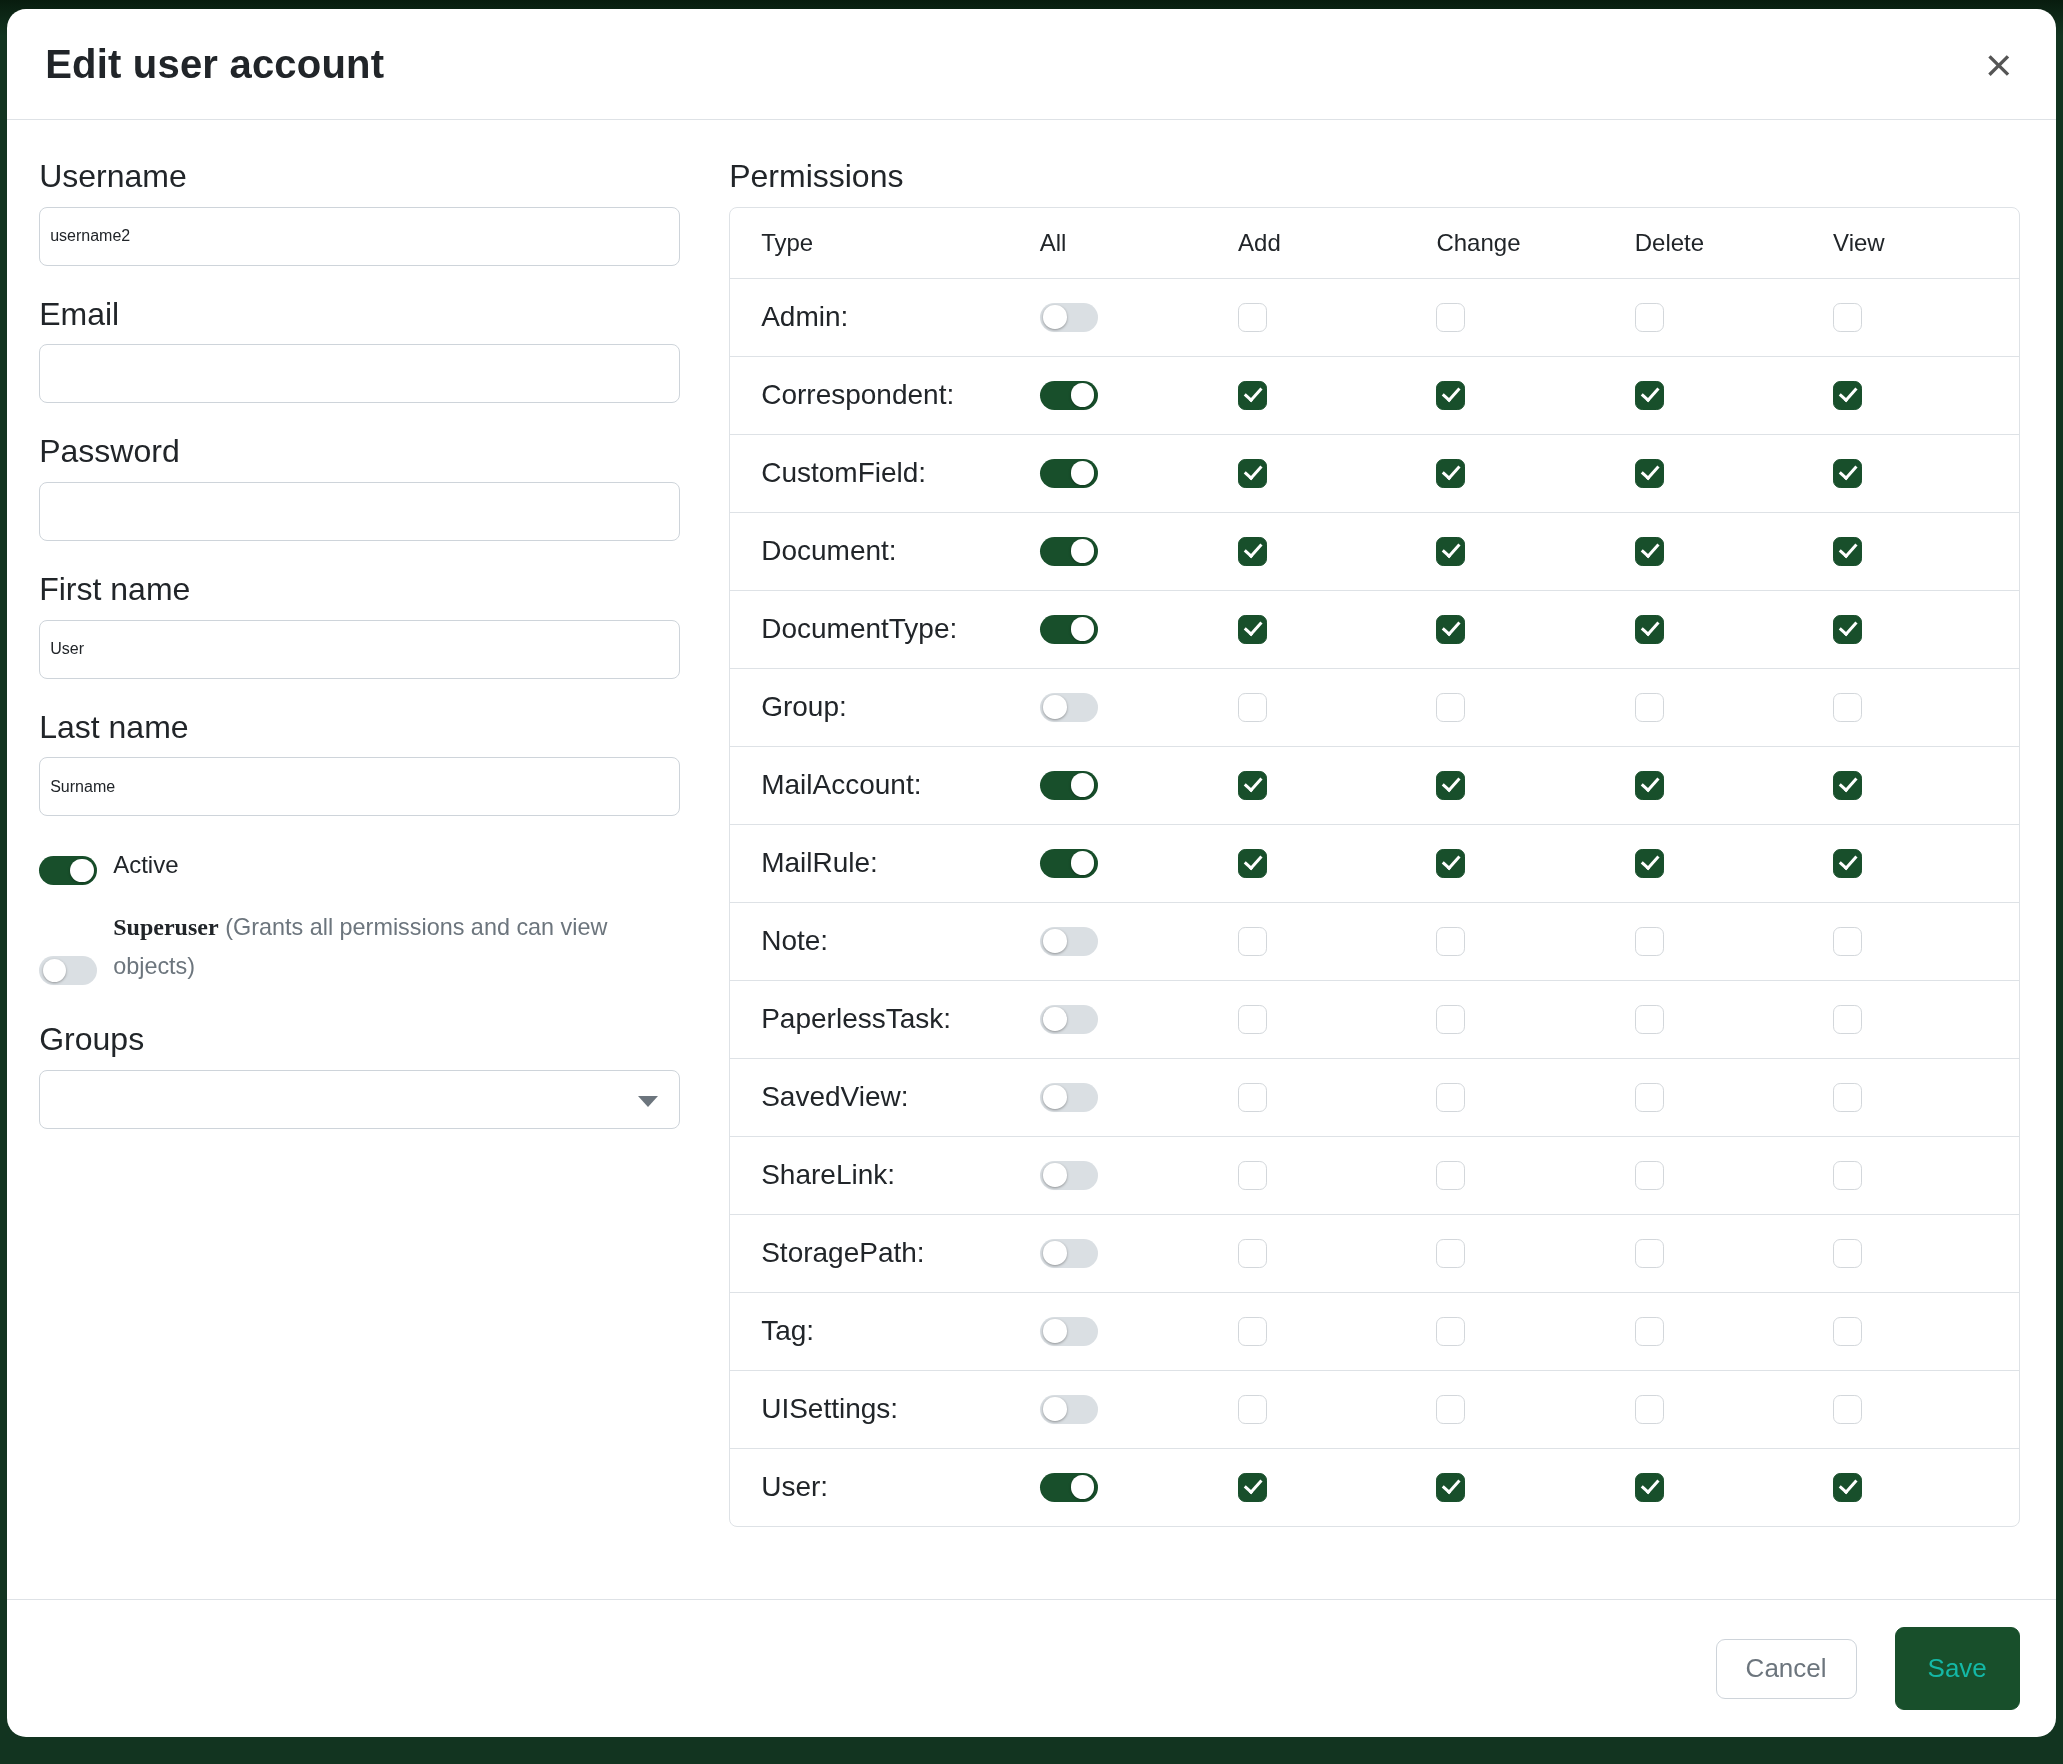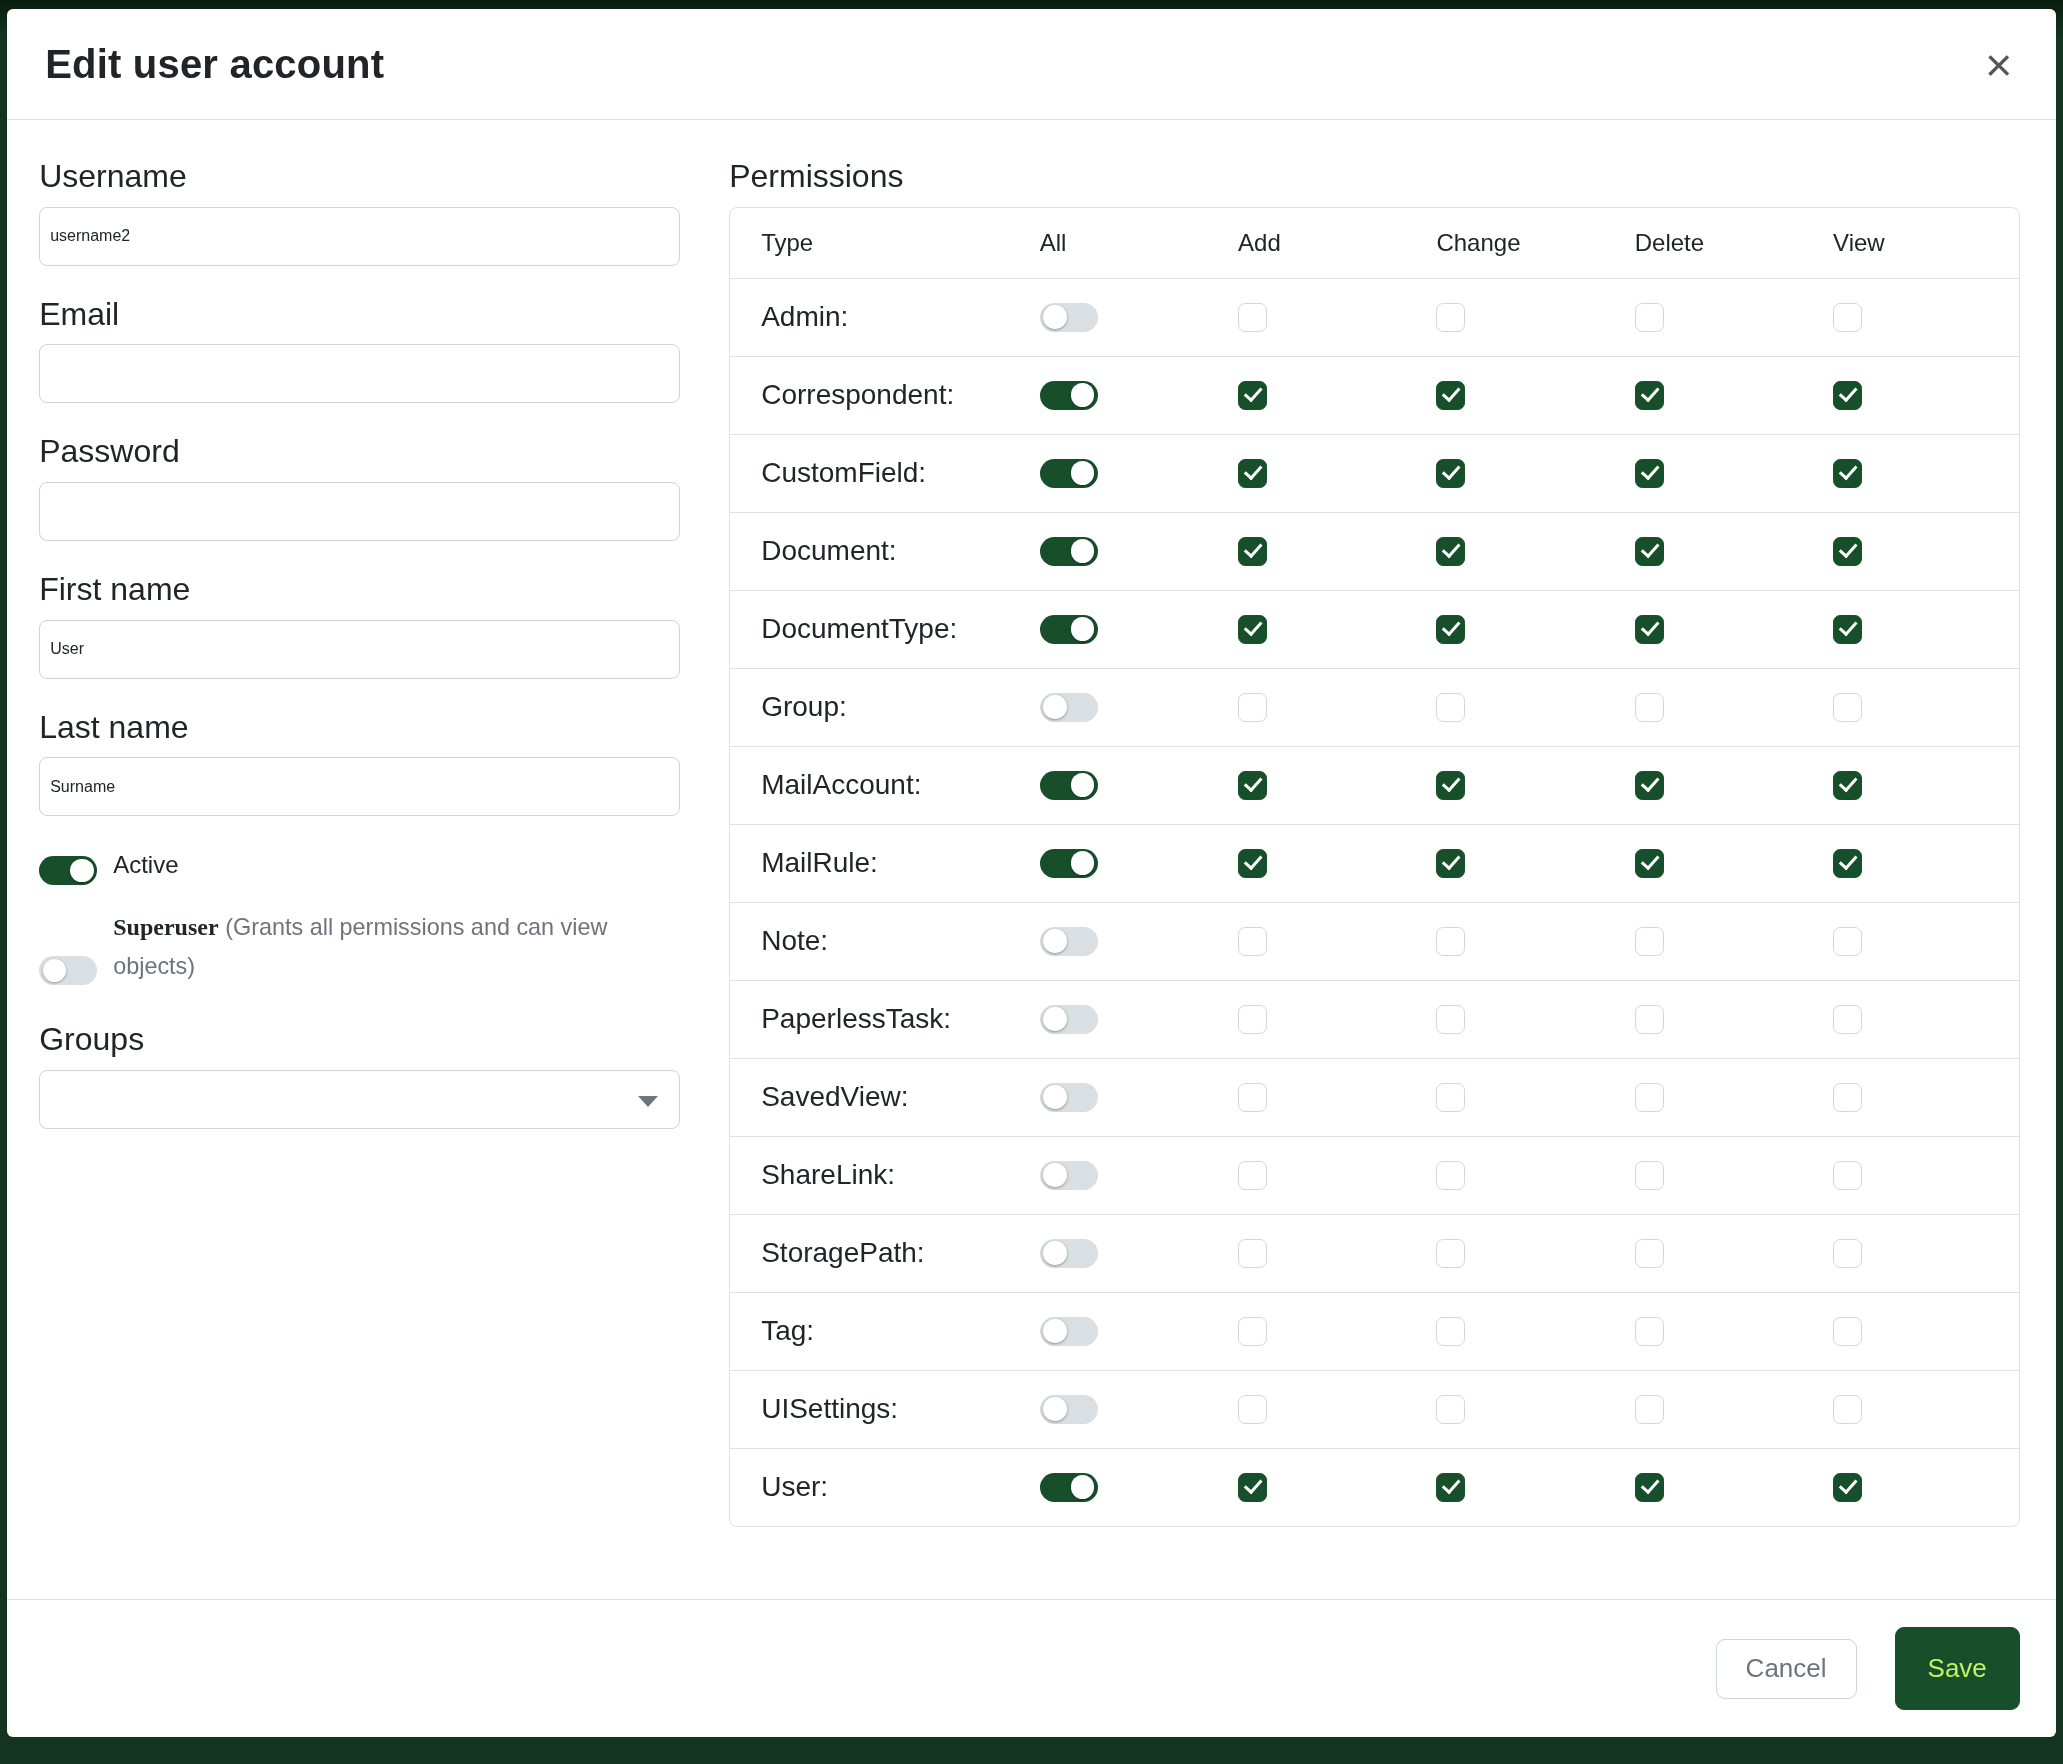--- a/index.html
+++ b/index.html
@@ -14,21 +14,21 @@
   body{
     font-family:"Liberation Sans", sans-serif;
     background:#11301b;
     color:var(--text);
   }
   .backdrop{position:absolute;inset:0;background:linear-gradient(#081c0e, #123420 36px, #123420);}
   .modal{
     position:absolute;
     left:7.2px;right:7.2px;top:9px;bottom:27px;
     background:#fff;
-    border-radius:6px;
+    border-radius:19px;
     display:flex;
     flex-direction:column;
     overflow:hidden;
   }
   
   .modal-header{
     flex:0 0 auto;
     display:flex;align-items:center;justify-content:space-between;
     padding:32px 38px 31px 38px;
     border-bottom:0.9px solid var(--border);
@@ -149,21 +149,21 @@
     font-size:26px;
     border-radius:9px;
     padding:13.5px 29px;
     cursor:pointer;
   }
   .btn-cancel{
     background:#fff;color:var(--muted);
     border:0.9px solid var(--input-border);
   }
   .btn-save{
-    background:var(--accent);color:#bef264;
+    background:var(--accent);color:#14b8a6;
     border:0.9px solid var(--accent);
     padding:25px 32px;
   }
 </style>
 </head>
 <body>
 
 <div class="backdrop">
   <div class="modal">
 

